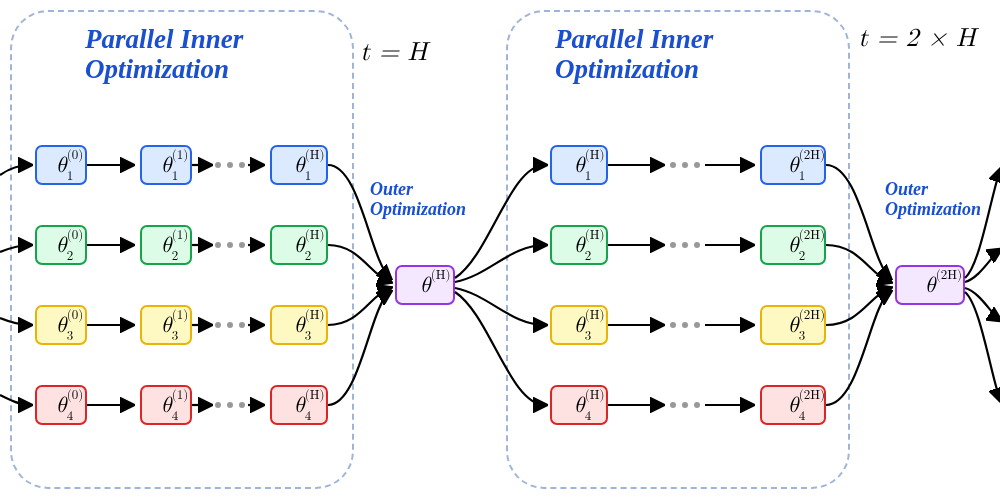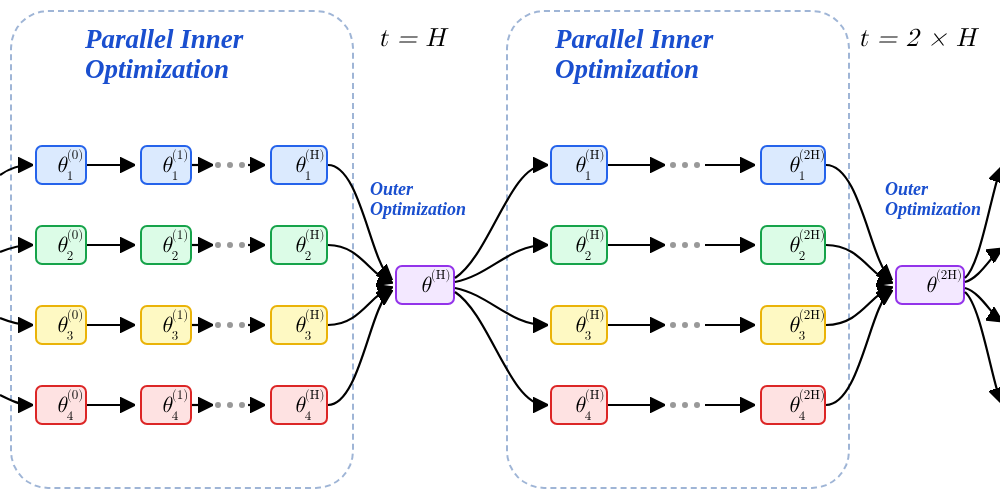--- a/index.html
+++ b/index.html
@@ -71,21 +71,21 @@
 </head>
 <body>
 
 <div class="dashed-box" style="left:10px; top:10px; width:340px; height:475px;"></div>
 
 <div class="title" style="left:85px; top:25px; width:250px; font-size:27px;">
   <span>Parallel Inner</span><br>
   <span>Optimization</span>
 </div>
 
-<div class="step-label" style="left:360px; top:23px;margin-left:18px;">
+<div class="step-label" style="left:360px; top:37px;">
   <span>t = H</span>
 </div>
 
 <div class="title" style="left:370px; top:180px; width:120px; font-size:18px;">
   <span>Outer</span><br>
   <span>Optimization</span>
 </div>
 
 <div class="node" style="left:35px; top:145px; width:52px; height:40px; background:#dbeafe; border:2px solid #2563eb;">
   <span class="node-inner"><span>θ</span><span class="sub">1</span><span class="sup">(0)</span></span>

